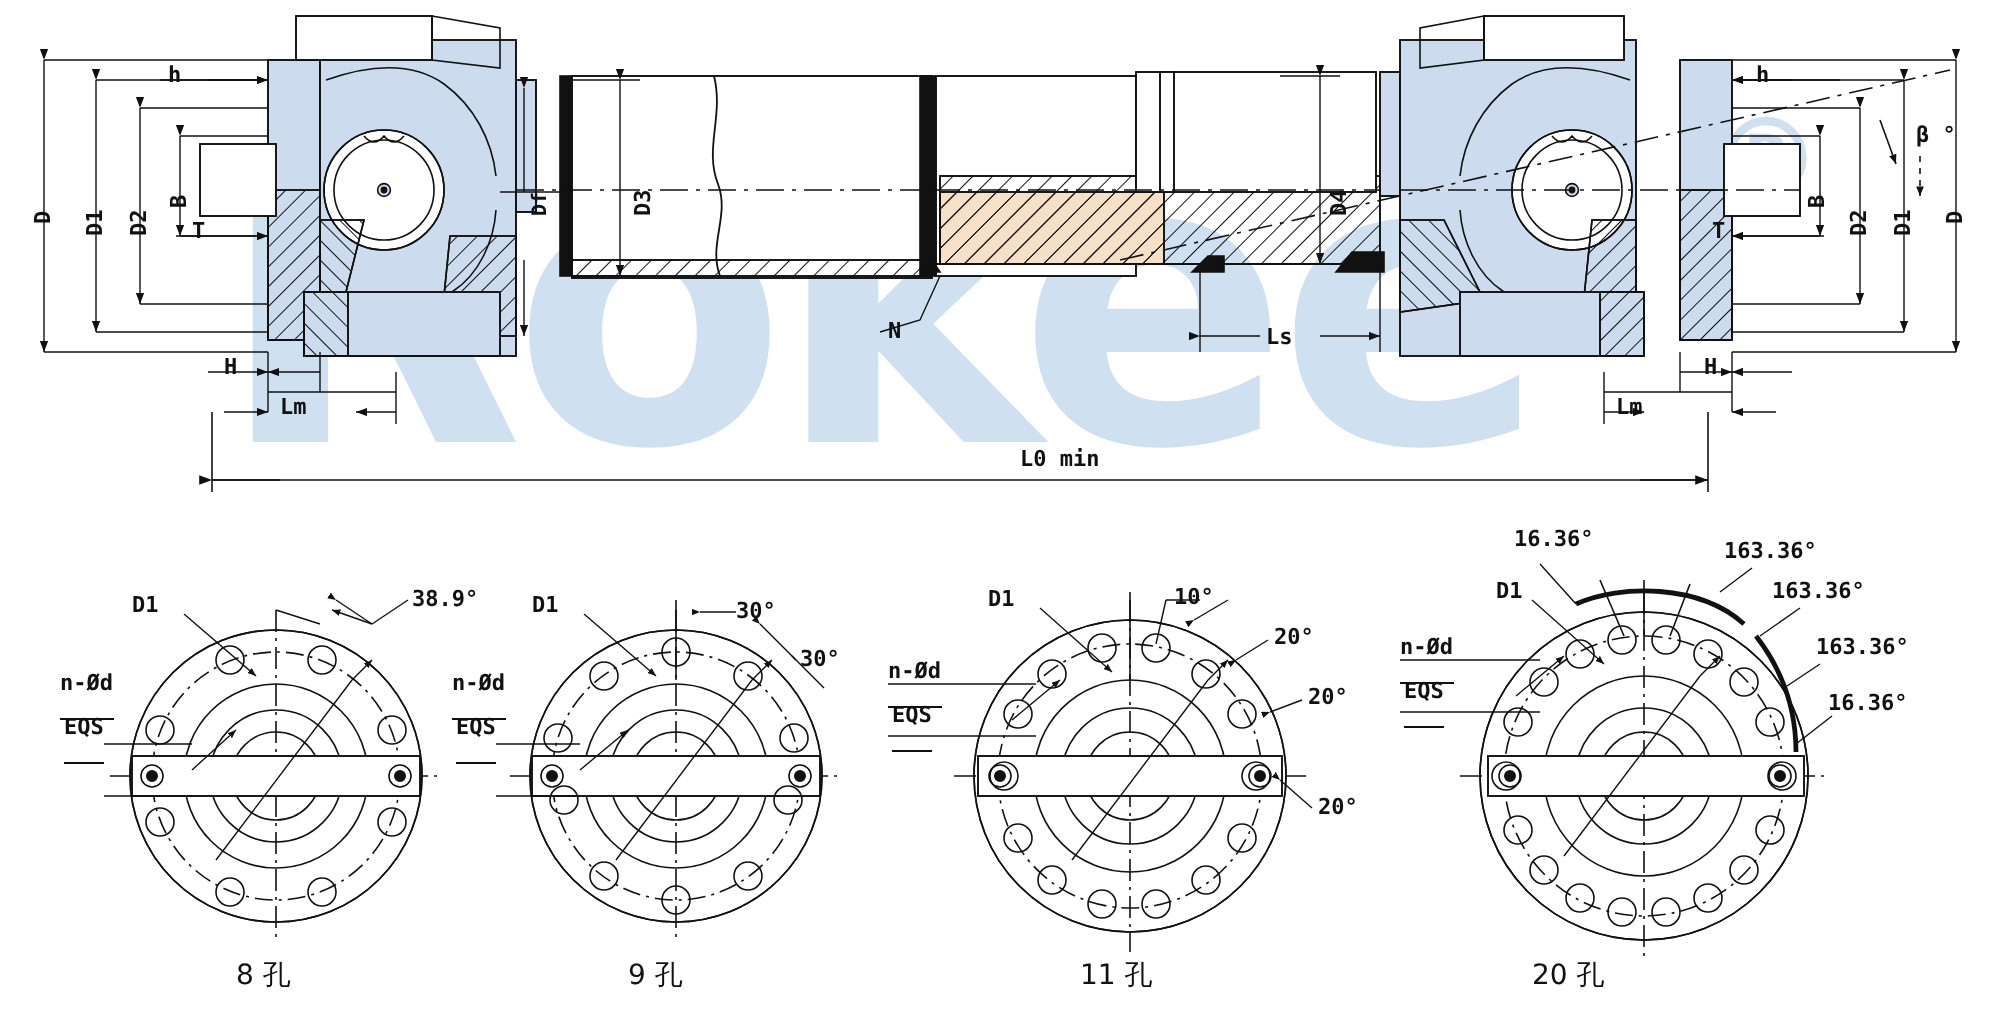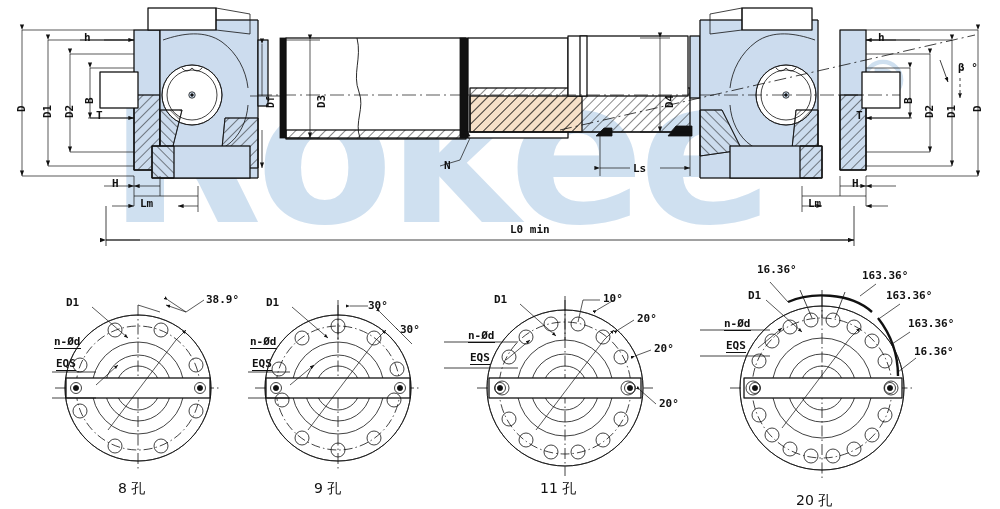--- a/index.html
+++ b/index.html
@@ -5,21 +5,21 @@
   html,body{margin:0;padding:0;background:#ffffff;}
   body{width:1000px;height:509px;position:relative;overflow:hidden;
        font-family:"DejaVu Sans Mono","Liberation Mono",monospace;color:#111;}
   #stage{position:absolute;left:0;top:0;width:1000px;height:509px;}
   svg{position:absolute;left:0;top:0;}
   .lbl{position:absolute;font-family:"DejaVu Sans Mono","Liberation Mono",monospace;
        font-size:11px;color:#111;white-space:nowrap;line-height:1;font-weight:700;}
   .lbl.vert{transform:rotate(-90deg);transform-origin:left top;}
   .lbl.small{font-size:10px;}
   .lbl.cn{font-family:"DejaVu Sans","Liberation Sans",sans-serif;font-size:14px;font-weight:400;}
-  .ul{border-bottom:1.2px solid #111;padding-bottom:1px;margin-left:24px;}
+  .ul{border-bottom:1.2px solid #111;padding-bottom:12px;}
   .wm{position:absolute;color:#cfe0f0;font-family:"DejaVu Sans","Liberation Sans",sans-serif;
       font-weight:700;user-select:none;}
 </style>
 </head>
 <body>
 
 <div id="stage">
 
   <div class="wm" style="left:108px;top:36px;font-size:200px;letter-spacing:-6px;">
     <span>Rokee</span>
@@ -469,29 +469,29 @@
   <div class="lbl" style="left:266px;top:297px;"><span>D1</span></div>
   <div class="lbl ul" style="left:226px;top:336px;"><span>n-Ød</span></div>
   <div class="lbl ul" style="left:228px;top:358px;"><span>EQS</span></div>
   <div class="lbl" style="left:368px;top:300px;"><span>30°</span></div>
   <div class="lbl" style="left:400px;top:324px;"><span>30°</span></div>
   <div class="lbl cn" style="left:314px;top:481px;"><span>9 孔</span></div>
 
   <div class="lbl" style="left:494px;top:294px;"><span>D1</span></div>
   <div class="lbl ul" style="left:444px;top:330px;"><span>n-Ød</span></div>
   <div class="lbl ul" style="left:446px;top:352px;"><span>EQS</span></div>
-  <div class="lbl" style="left:603px;top:293px;"><span>10°</span></div>
+  <div class="lbl" style="left:587px;top:293px;"><span>10°</span></div>
   <div class="lbl" style="left:637px;top:313px;"><span>20°</span></div>
   <div class="lbl" style="left:654px;top:343px;"><span>20°</span></div>
   <div class="lbl" style="left:659px;top:398px;"><span>20°</span></div>
   <div class="lbl cn" style="left:540px;top:481px;"><span>11 孔</span></div>
 
   <div class="lbl" style="left:748px;top:290px;"><span>D1</span></div>
   <div class="lbl ul" style="left:700px;top:318px;"><span>n-Ød</span></div>
   <div class="lbl ul" style="left:702px;top:340px;"><span>EQS</span></div>
   <div class="lbl" style="left:757px;top:264px;"><span>16.36°</span></div>
   <div class="lbl" style="left:862px;top:270px;"><span>163.36°</span></div>
   <div class="lbl" style="left:886px;top:290px;"><span>163.36°</span></div>
   <div class="lbl" style="left:908px;top:318px;"><span>163.36°</span></div>
   <div class="lbl" style="left:914px;top:346px;"><span>16.36°</span></div>
-  <div class="lbl cn" style="left:796px;top:481px;margin-top:12px;"><span>20 孔</span></div>
+  <div class="lbl cn" style="left:766px;top:481px;"><span>20 孔</span></div>
 
 </div>
 
 </body></html>

